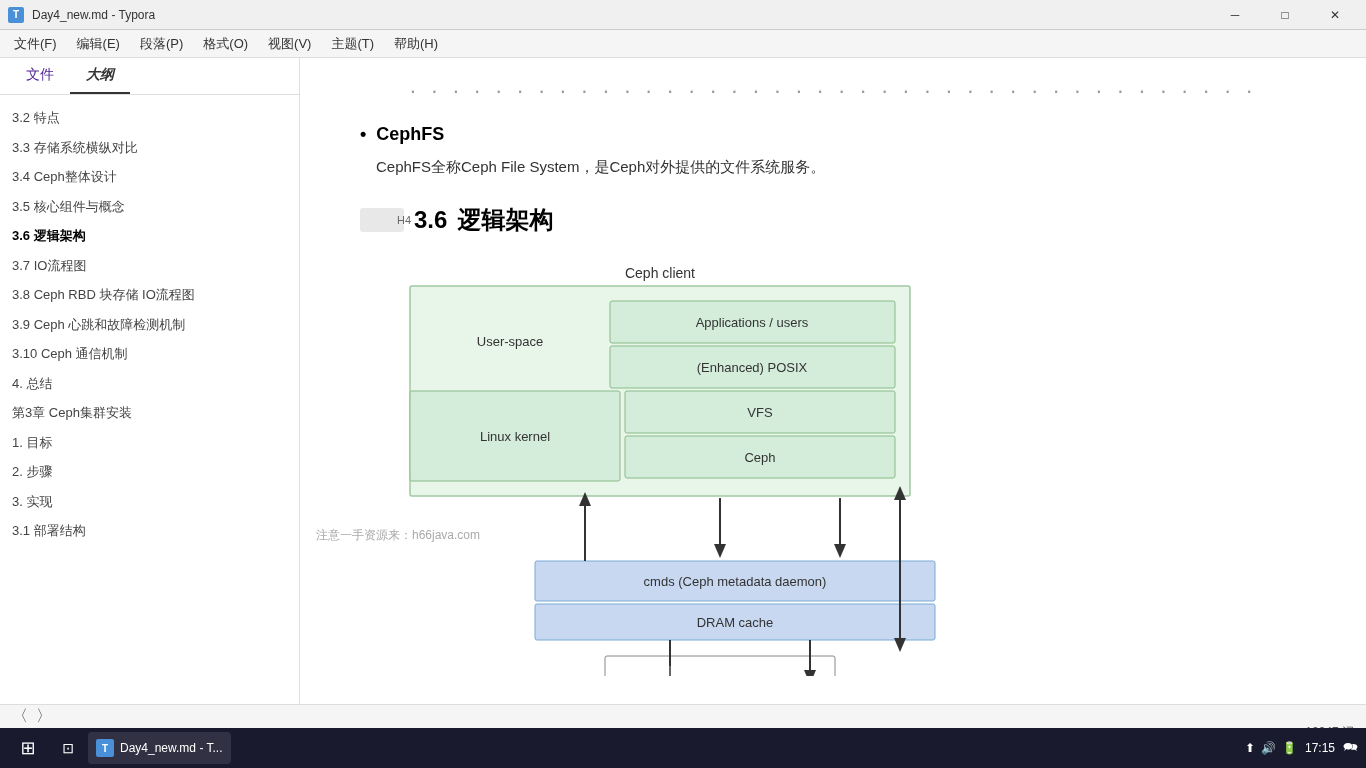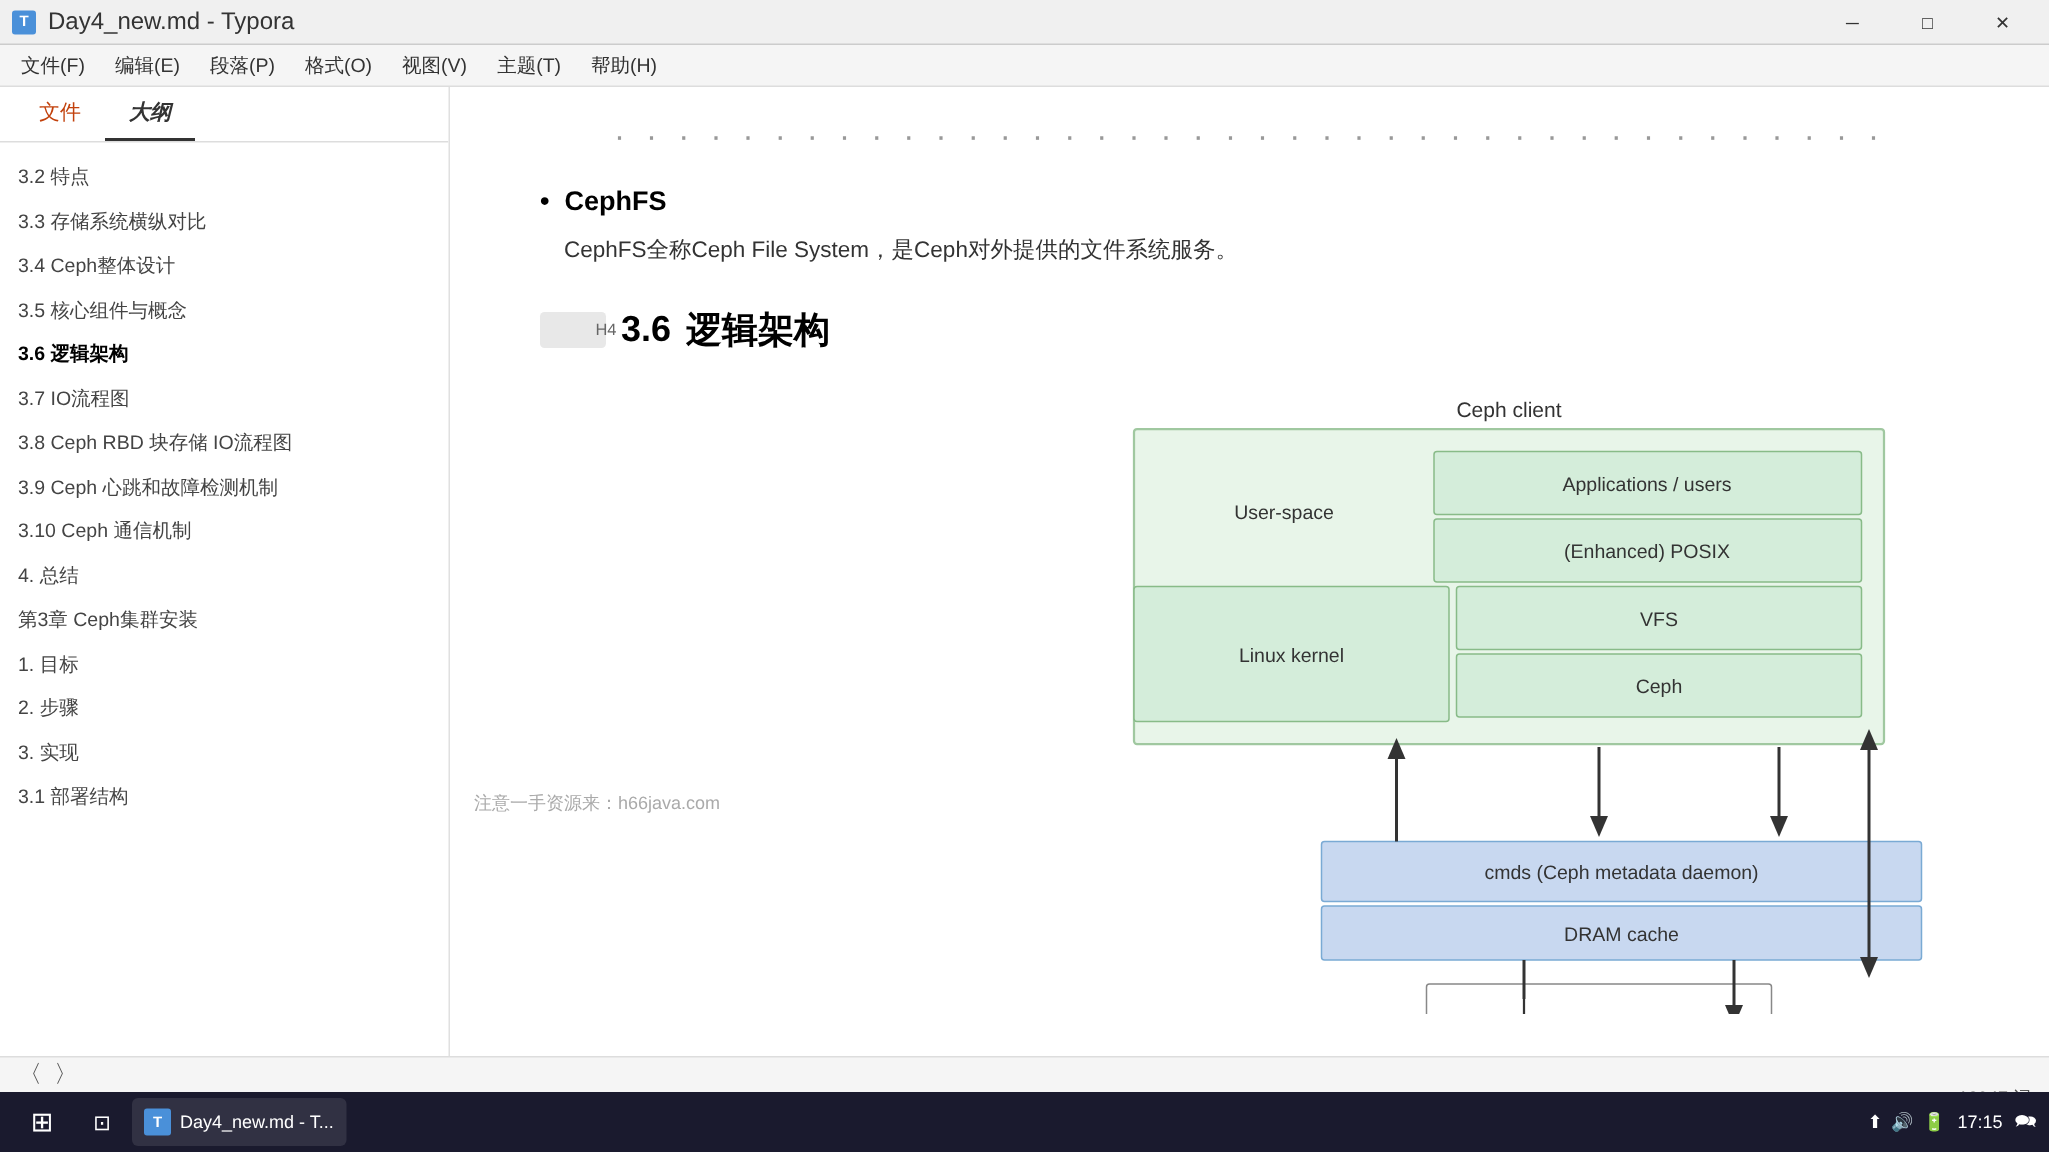--- a/index.html
+++ b/index.html
@@ -35,21 +35,21 @@
       background: #4a90d9;
       border-radius: 2px;
       display: flex;
       align-items: center;
       justify-content: center;
       color: white;
       font-size: 10px;
       font-weight: bold;
     }
     .title-bar-title {
-      font-size: 16px;
+      font-size: 12px;
       color: #333;
     }
     .title-bar-controls {
       display: flex;
       gap: 4px;
     }
     .title-btn {
       width: 46px;
       height: 30px;
       display: flex;
@@ -95,21 +95,21 @@
     }
     .sidebar-tabs {
       display: flex;
       border-bottom: 1px solid #ddd;
       padding: 0 10px;
     }
     .sidebar-tab {
       padding: 8px 16px;
       font-size: 14px;
       cursor: pointer;
-      color: #c2410c;
+      color: #4c1d95;
       border-bottom: 2px solid transparent;
     }
     .sidebar-tab.active {
       color: #333;
       font-weight: bold;
       border-bottom: 2px solid #333;
       font-style: italic;
     }
     .sidebar-content {
       flex: 1;
@@ -170,21 +170,21 @@
       color: #666;
       display: flex;
       align-items: center;
       justify-content: center;
       padding-left: 44px;
     }
 
     
     .diagram-container {
       display: flex;
-      justify-content: flex-end;
+      justify-content: flex-start;
       margin: 10px 0;
     }
 
     
     .status-bar {
       height: 24px;
       background: #f5f5f5;
       border-top: 1px solid #ddd;
       display: flex;
       align-items: center;

